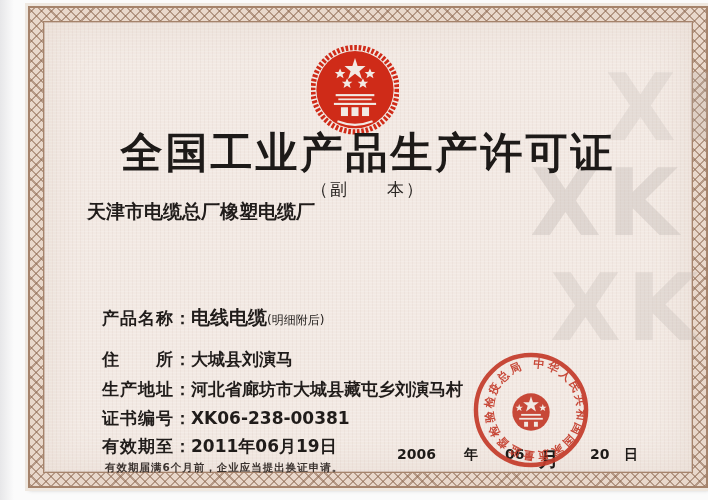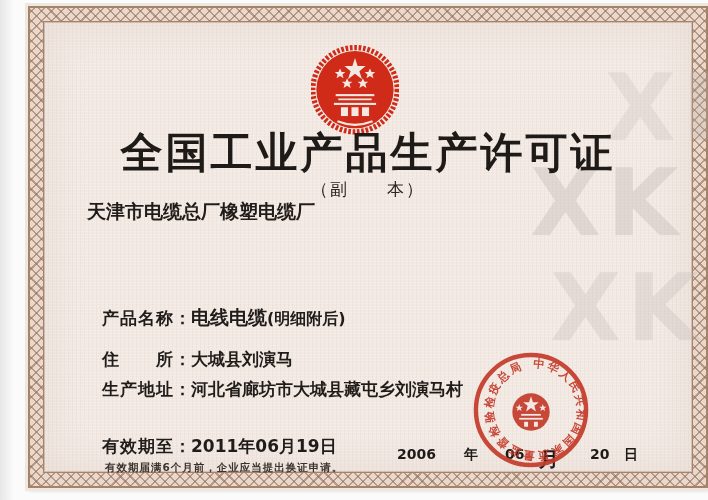--- a/index.html
+++ b/index.html
@@ -45,21 +45,21 @@
     font-size:19px;font-weight:bold;color:#201c1a;}
   .body-text{position:absolute;left:35px;top:224px;width:592px;z-index:2;
     font-size:22px;font-weight:bold;color:#1d1a18;line-height:35px;text-indent:57px;
     letter-spacing:1px;}
   
   .row{position:absolute;left:72px;z-index:2;white-space:nowrap;color:#201c1a;}
   .row .lbl{font-size:17px;font-weight:bold;letter-spacing:1px;}
   .row .colon{font-size:17px;font-weight:bold;}
   .row .val{font-size:17px;font-weight:bold;}
   .row.product .val{font-size:19px;}
-  .row .note{font-size:16px;font-weight:bold;}
+  .row .note{font-size:12px;font-weight:normal;}
   .r1{top:297px;} .r2{top:340px;} .r3{top:370px;} .r4{top:399px;} .r5{top:427px;}
   .footnote{position:absolute;left:75px;top:453px;z-index:2;
     font-size:10.5px;font-weight:bold;color:#3a322e;letter-spacing:1px;}
   
   .date-item{position:absolute;top:438px;z-index:2;font-size:14px;font-weight:bold;color:#1d1a18;}
   .d-year{left:367px;} .d-yl{left:434px;} .d-month{left:475px;text-align:right;}
   .d-ml{left:509px;font-size:20px;} .d-day{left:560px;} .d-dl{left:594px;}
   
   .seal{position:absolute;left:442px;top:343px;width:118px;height:118px;z-index:3;opacity:.92;}
 </style>
@@ -103,20 +103,23 @@
 
     <div class="row product r1">
       <span class="lbl">产品名称</span><span class="colon">：</span><span class="val">电线电缆</span><span class="note">(明细附后)</span>
     </div>
     <div class="row r3">
       <span class="lbl">生产地址</span><span class="colon">：</span><span class="val">河北省廊坊市大城县藏屯乡刘演马村</span>
     </div>
     <div class="row r2">
       <span class="lbl">住　　所</span><span class="colon">：</span><span class="val">大城县刘演马</span>
     </div>
+    <div class="row r4">
+      <span class="lbl">证书编号</span><span class="colon">：</span><span class="val">XK06-238-00381</span>
+    </div>
     <div class="row r5">
       <span class="lbl">有效期至</span><span class="colon">：</span><span class="val">2011年06月19日</span>
     </div>
 
     <div class="footnote">有效期届满6个月前，企业应当提出换证申请。</div>
 
     <span class="date-item d-year">2006</span>
     <span class="date-item d-yl">年</span>
     <span class="date-item d-month">06</span>
     <span class="date-item d-ml">月</span>

